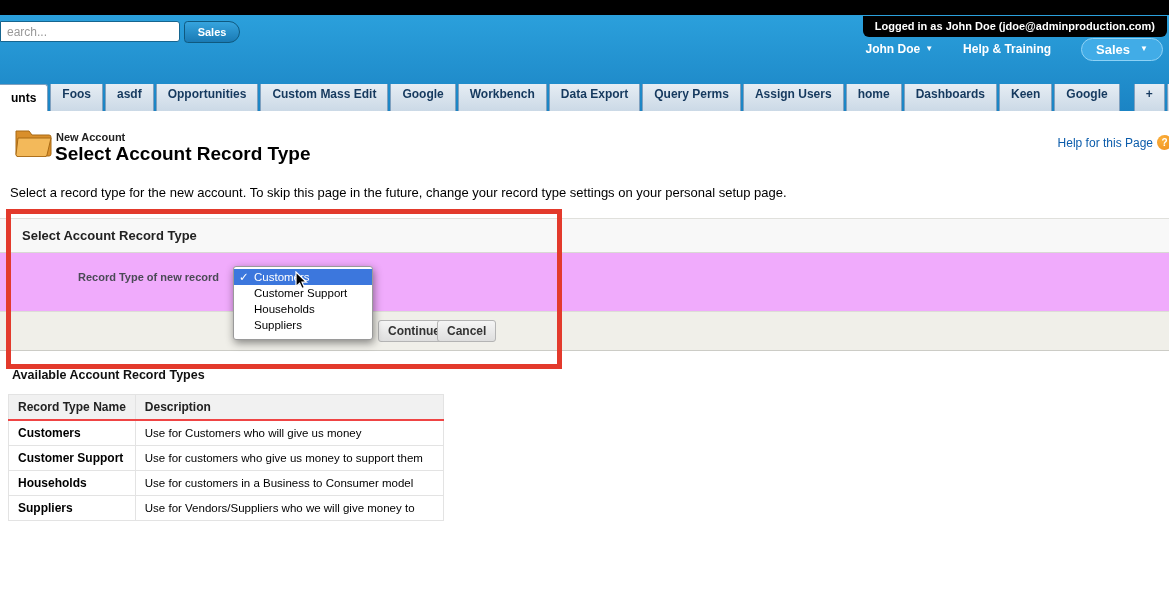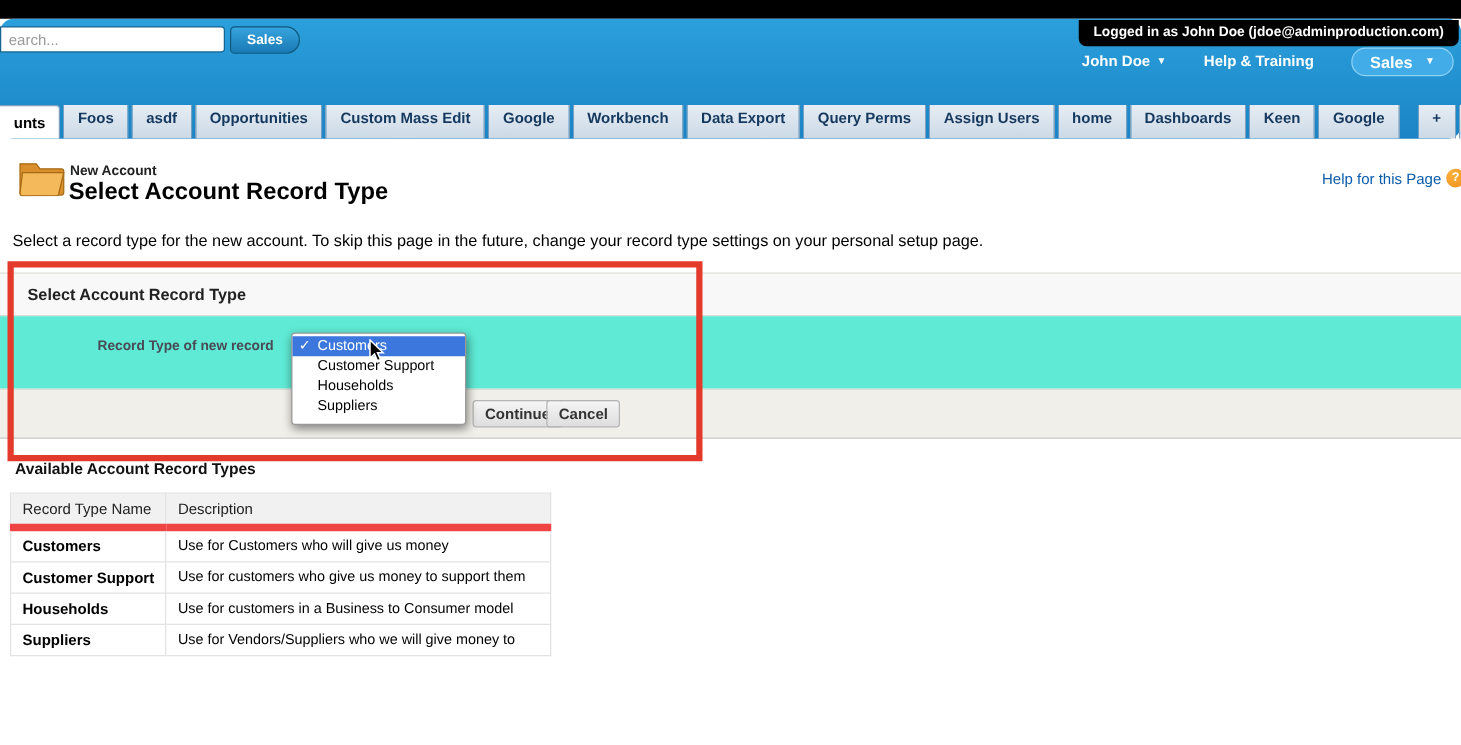--- a/index.html
+++ b/index.html
@@ -6,21 +6,21 @@
   body { font-family:"Liberation Sans", sans-serif; background:#fff; }
   .screen { position:relative; width:1169px; height:596px; background:#fff; overflow:hidden; }
 
   
   .topbar { position:absolute; left:0; top:0; width:100%; height:15px; background:#000; }
   .login-badge { position:absolute; top:16px; right:2px; z-index:6; background:#000; color:#fff;
     font-size:11px; font-weight:bold; padding:4px 12px 5px; border-radius:0 0 6px 6px; white-space:nowrap; }
 
   
   .bluehead { position:absolute; left:0; top:15px; width:100%; height:96px;
-    background:linear-gradient(#2ba0dc,#1b84c4);border-radius:11px; }
+    background:linear-gradient(#2ba0dc,#1b84c4); }
   .search-input { position:absolute; left:0; top:6px; width:180px; height:21px; border:1px solid #16658f;
     border-radius:0 3px 3px 0; padding:0 6px; font-size:12px; font-family:"Liberation Sans",sans-serif; color:#333; }
   .search-input::placeholder { color:#999; }
   .search-btn { position:absolute; left:184px; top:6px; height:22px; width:56px;
     background:linear-gradient(#36a4de,#1a7ab4); border:1px solid #0f597f; border-radius:4px 12px 12px 4px;
     color:#fff; font-weight:bold; font-size:11px; font-family:"Liberation Sans",sans-serif; cursor:pointer; }
   .head-right { position:absolute; right:6px; top:22px; height:24px; display:flex; align-items:center; gap:30px; }
   .head-link { color:#fff; font-size:12px; font-weight:bold; display:flex; align-items:center; gap:5px; cursor:pointer; white-space:nowrap;text-align:right; }
   .caret { font-size:8px; line-height:1; }
   .app-pill { height:23px; padding:0 14px; border-radius:12px; background:#41ace7; border:1px solid #8ed2f6;
@@ -41,21 +41,21 @@
   .help-wrap { position:absolute; right:-3px; top:135px; display:flex; align-items:center; gap:4px; }
   .help-link { color:#0b5cab; font-size:12px; cursor:pointer; white-space:nowrap;text-align:right; }
   .help-q { width:15px; height:15px; border-radius:50%; background:radial-gradient(circle at 35% 30%,#fbb03b,#ef8e1d);
     color:#fff; font-size:10px; font-weight:bold; display:flex; align-items:center; justify-content:center; cursor:pointer; }
   .page-desc { position:absolute; left:10px; top:185px; font-size:13px; color:#000; }
 
   
   .section { position:absolute; left:0; top:218px; width:100%; }
   .sec-header { height:35px; background:#f8f8f8; border-top:1px solid #e0e0dc; border-bottom:1px solid #d9d9d4;
     display:flex; align-items:center; padding-left:22px; font-weight:bold; font-size:13px; color:#222; }
-  .sec-detail { height:58px; background:#5eead4; position:relative; }
+  .sec-detail { height:58px; background:#f0abfc; position:relative; }
   .field-label { position:absolute; left:78px; top:18px; font-size:11px; font-weight:bold; color:#4a4a56; }
   .sec-buttons { height:40px; background:#f0efe9; border-top:1px solid #ddddd6; border-bottom:1px solid #ccccc6; position:relative; }
   .btn { position:absolute; top:8px; background:linear-gradient(#f5f5f5,#dedede); border:1px solid #b4b4b4;
     border-radius:3px; font-weight:bold; font-size:12px; color:#333; padding:3px 9px; font-family:"Liberation Sans",sans-serif; cursor:pointer; }
   .btn-continue { left:378px; }
   .btn-cancel { left:437px; }
 
   
   .red-rect { position:absolute; left:6px; top:209px; width:556px; height:160px;
     border:5px solid #e33a2c; z-index:45; pointer-events:none; }
@@ -65,21 +65,21 @@
     border:1px solid #9a9a9a; border-radius:3px; box-shadow:1px 3px 8px rgba(0,0,0,0.45); padding:2px 0 6px; }
   .opt { height:16px; line-height:16px; font-size:11.5px; padding-left:20px; color:#000; position:relative; white-space:nowrap; cursor:pointer; }
   .opt.selected { background:#3c77dd; color:#fff; }
   .opt .check { position:absolute; left:5px; }
   .cursor { position:absolute; left:295px; top:271px; z-index:60; pointer-events:none; }
 
   
   .table-title { position:absolute; left:12px; top:368px; font-size:12.5px; font-weight:bold; color:#111; }
   .records-table { position:absolute; left:8px; top:394px; border-collapse:collapse; background:#fff; }
   .records-table th, .records-table td { border:1px solid #e3e3e3; padding:5px 9px; text-align:left; white-space:nowrap; }
-  .records-table th { background:#f1f1f1; font-size:12px; font-weight:normal; color:#222; border-bottom:6px solid #ef4444; }
+  .records-table th { background:#f1f1f1; font-size:12px; font-weight:bold; color:#222; border-bottom:2px solid #ef4444; }
   .records-table td { font-size:11.5px; color:#000; }
   .records-table td.name { font-weight:bold; font-size:12px; width:124px; }
   .records-table td.desc { width:308px; }
 </style>
 </head>
 <body>
 
 <div class="screen">
 
   <div class="topbar"></div>

